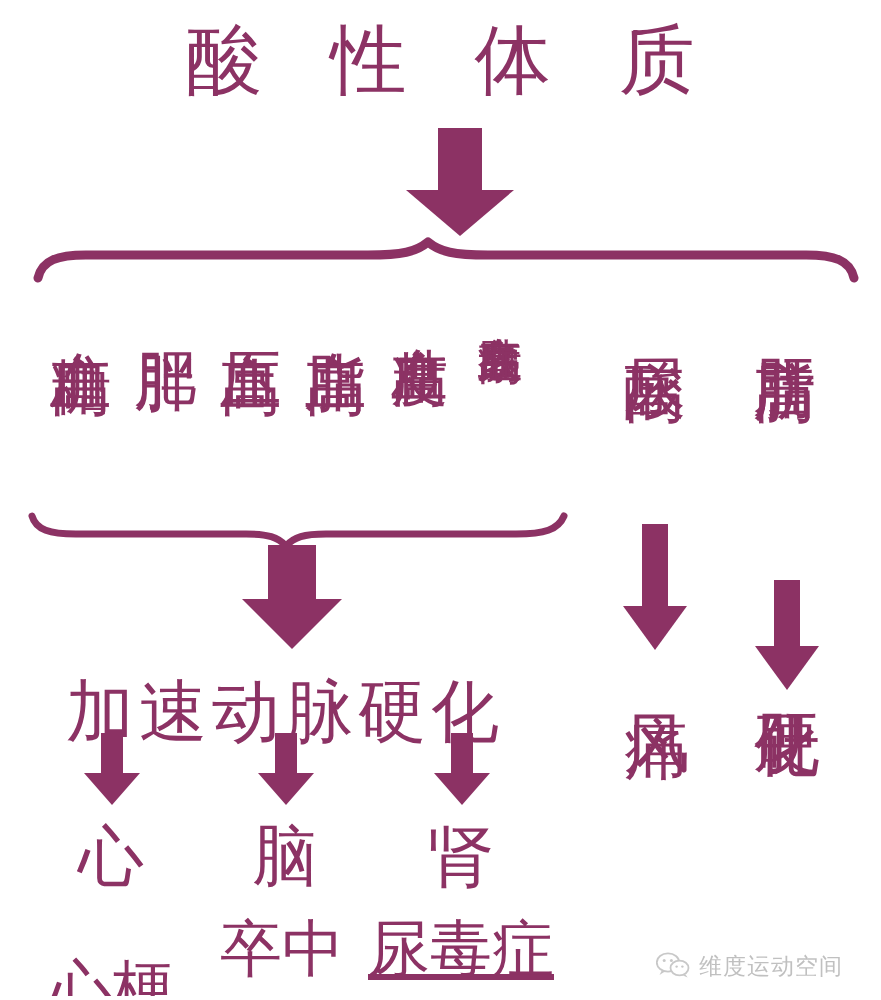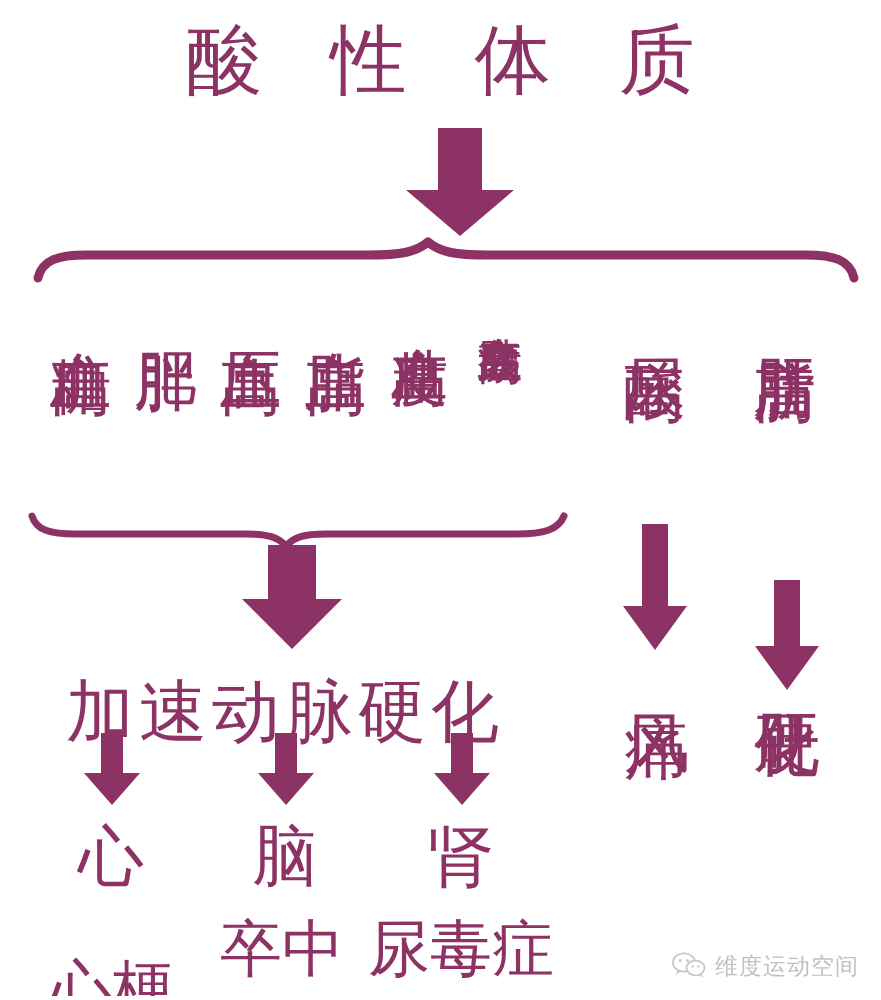--- a/index.html
+++ b/index.html
@@ -79,21 +79,21 @@
     border-right-color: transparent;
     border-top-color: #8C3264;
   }
   
   .brace {
     position: absolute;
   }
   
   #watermark {
     position: absolute;
-    right: 22px;
+    right: 38px;
     bottom: 14px;
     display: flex;
     align-items: center;
     gap: 9px;
     opacity: 0.62;
   }
   #watermark .wm-text {
     font-size: 23px;
     color: #9a9a9a;
     letter-spacing: 1px;
@@ -187,21 +187,21 @@
   <div class="hrow" style="left:78px; top:824px; font-size:66px;">心</div>
 
   <div class="hrow" style="left:252px; top:824px; font-size:66px;">脑</div>
 
   <div class="hrow" style="left:428px; top:824px; font-size:66px;">肾</div>
 
   <div class="hrow" style="left:50px; top:958px; font-size:62px;">心梗</div>
 
   <div class="hrow" style="left:220px; top:918px; font-size:62px;font-family:Liberation Serif, serif;">卒中</div>
 
-  <div class="hrow" style="left:368px; top:918px; font-size:62px;">尿毒症</div>
+  <div class="hrow" style="left:368px; top:918px; font-size:62px;text-decoration:underline;">尿毒症</div>
 
   <div class="vcol" style="left:622px; top:662px; height:150px; font-size:66px;">痛风</div>
 
   <div class="vcol" style="left:752px; top:662px; height:220px; font-size:66px;">肝硬化</div>
 
   <div id="watermark">
     <span class="wechat-icon">
       <svg width="34" height="26" viewBox="0 0 34 26">
         <ellipse cx="12" cy="10.5" rx="11.2" ry="9.2" fill="none" stroke="#a8a8a8" stroke-width="1.8"></ellipse>
         <path d="M 6 18 L 3.5 23 L 9 19.6 Z" fill="#a8a8a8"></path>

